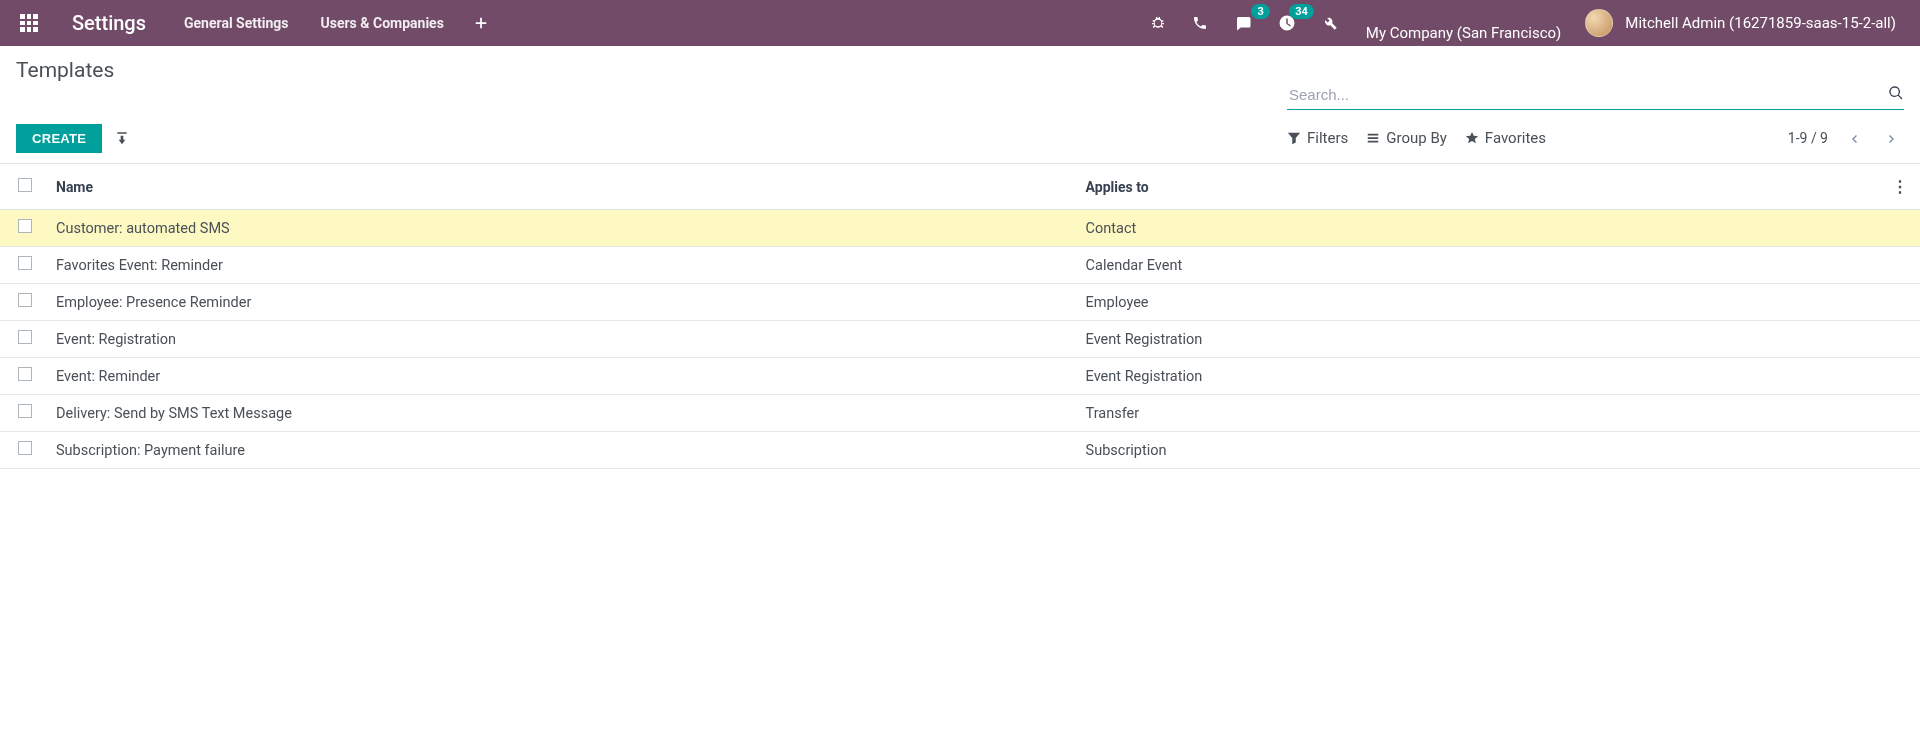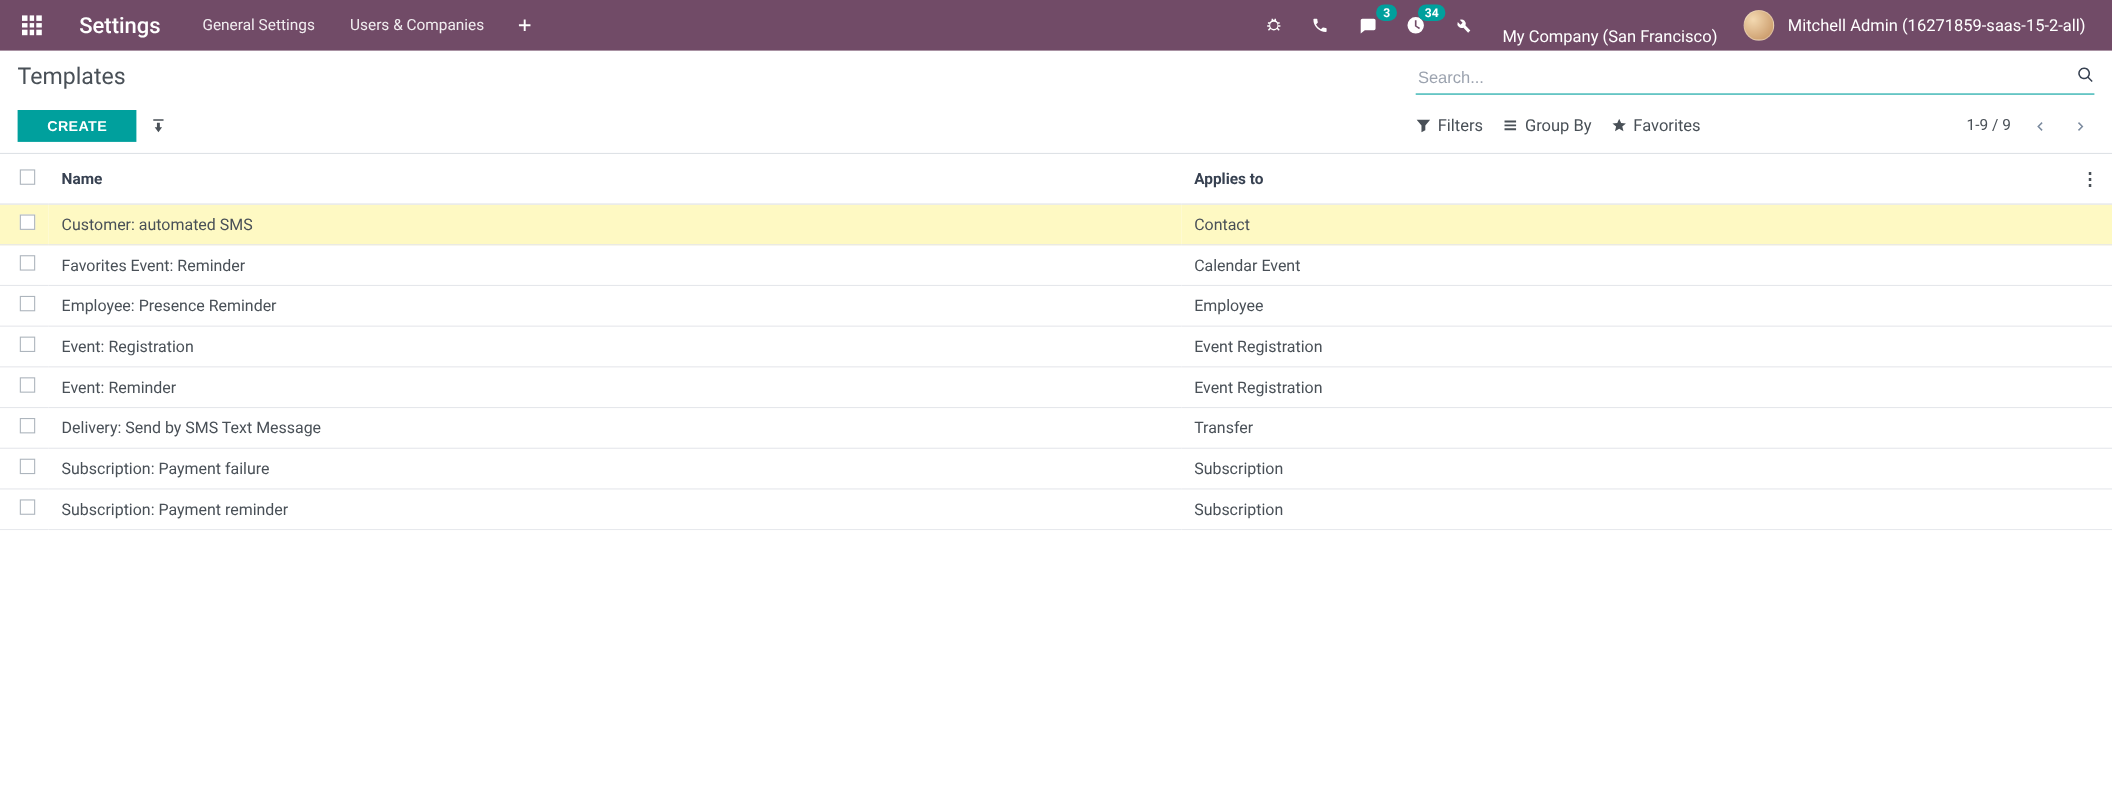--- a/index.html
+++ b/index.html
@@ -38,20 +38,21 @@
   .apps-grid > span { background: #fff; width: 100%; height: 100%; }
   .brand {
     font-size: 20px;
     font-weight: 500;
     margin-left: 26px;
     margin-right: 20px;
   }
   .nav-menu {
     display: flex;
     gap: 4px;
+    font-weight: bold;
   }
   .nav-item {
     padding: 6px 14px;
     font-size: 14px;
     cursor: pointer;
     color: rgba(255,255,255,0.9);
   }
   .nav-icon-item {
     padding: 6px 12px;
     cursor: pointer;
@@ -101,20 +102,21 @@
   }
 
   
   .control-panel {
     padding: 12px 16px 10px 16px;
     border-bottom: 1px solid #dee2e6;
   }
   .cp-top {
     display: flex;
     align-items: flex-start;
+    flex-direction: column;
   }
   .breadcrumb-title {
     font-size: 21px;
     color: #495057;
     font-weight: 400;
   }
   .search-wrap {
     margin-left: auto;
     width: 617px;
     position: relative;
@@ -141,21 +143,21 @@
     display: flex;
     align-items: center;
     margin-top: 14px;
   }
   .btn-create {
     background: #00a09d;
     color: #fff;
     border: none;
     font-weight: 700;
     font-size: 13px;
-    padding: 7px 27px;
+    padding: 7px 16px;
     cursor: pointer;
     letter-spacing: 0.3px;
   }
   .btn-import {
     margin-left: 12px;
     cursor: pointer;
     color: #495057;
   }
   .search-options {
     margin-left: auto;
@@ -390,20 +392,14 @@
         <td>Delivery: Send by SMS Text Message</td>
         <td class="col-applies">Transfer</td>
         <td class="col-dots"></td>
       </tr>
       <tr>
         <td class="col-check"><span class="chk"></span></td>
         <td>Subscription: Payment failure</td>
         <td class="col-applies">Subscription</td>
         <td class="col-dots"></td>
       </tr>
-      <tr>
-        <td class="col-check"><span class="chk"></span></td>
-        <td>Subscription: Payment reminder</td>
-        <td class="col-applies">Subscription</td>
-        <td class="col-dots"></td>
-      </tr>
     </tbody>
 </table>
 
 </body></html>

